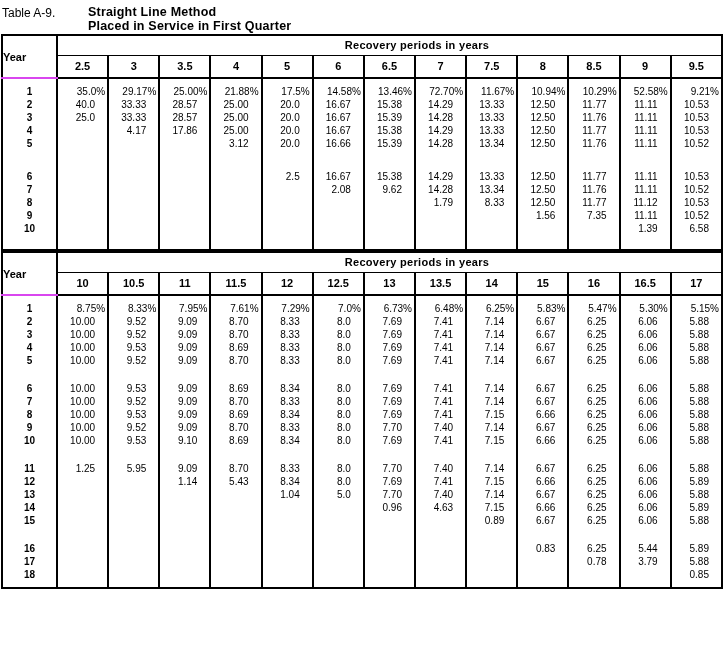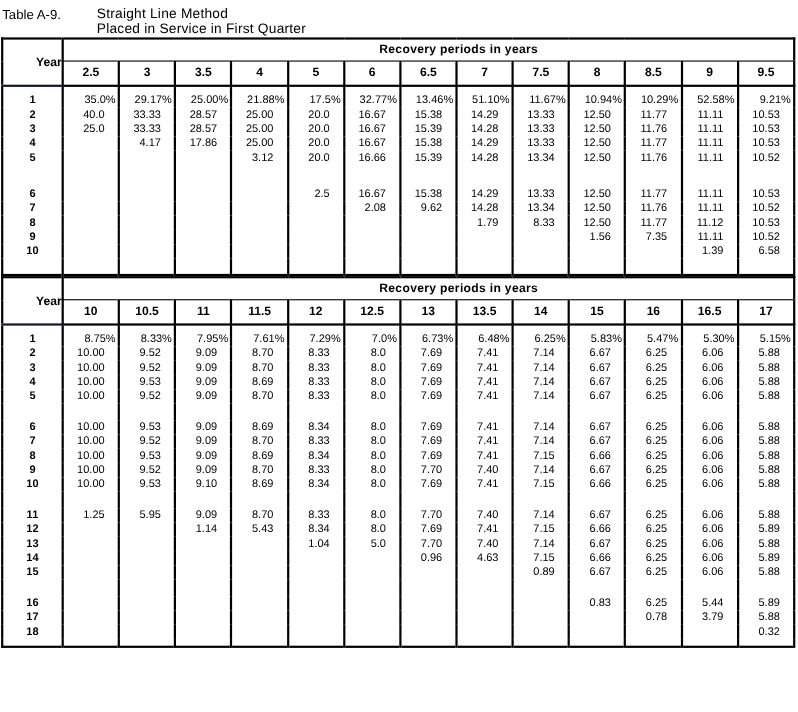--- a/index.html
+++ b/index.html
@@ -3,31 +3,31 @@
 <meta charset="utf-8">
 <style>
   html,body { margin:0; padding:0; background:#fff; }
   body {
     width:725px; height:647px; overflow:hidden;
     font-family:"Liberation Sans", sans-serif; color:#000;
     -webkit-font-smoothing:antialiased;
   }
   .caption { display:flex; padding:5px 0 0 2px; margin-bottom:1px; }
   .cap-label { font-size:12px; width:86px; flex:none; padding-top:1px; }
-  .cap-titles { font-weight:normal; font-size:12.5px; line-height:14px; letter-spacing:0.2px; }
+  .cap-titles { font-weight:bold; font-size:12.5px; line-height:14px; letter-spacing:0.2px; }
 
   table.a9 {
     border-collapse:collapse; table-layout:fixed;
     width:722px; margin-left:1px; border:2px solid #000;
   }
   .a9 col.cy { width:55px; }
   .a9 th, .a9 td { padding:0; }
   .a9 .yearhead {
-    border-right:2px solid #000; border-bottom:2px solid #0f172a;
-    font-weight:bold; font-size:11px; text-align:right;
+    border-right:2px solid #000; border-bottom:2px solid #d946ef;
+    font-weight:bold; font-size:11px; text-align:left;
   }
   .a9 .span {
     border-bottom:1px solid #000; font-weight:bold; font-size:11px;
     height:19px; line-height:19px; text-align:center; padding-left:55px;
     letter-spacing:0.3px;
   }
   .a9 tr.band2 th {
     border-right:2px solid #000; border-bottom:2px solid #000;
     font-weight:bold; font-size:11px; height:21px; line-height:21px; text-align:center;
   }
@@ -86,23 +86,23 @@
         </tr>
     </thead>
     <tbody>
         <tr class="first">
           <td class="yc">1</td>
           <td class="pct">35.0%</td>
           <td class="pct">29.17%</td>
           <td class="pct">25.00%</td>
           <td class="pct">21.88%</td>
           <td class="pct">17.5%</td>
-          <td class="pct">32.77%</td>
+          <td class="pct">14.58%</td>
           <td class="pct">13.46%</td>
-          <td class="pct">51.10%</td>
+          <td class="pct">72.70%</td>
           <td class="pct">11.67%</td>
           <td class="pct">10.94%</td>
           <td class="pct">10.29%</td>
           <td class="pct">52.58%</td>
           <td class="pct">9.21%</td>
         </tr>
         <tr>
           <td class="yc">2</td>
           <td>40.0</td>
           <td>33.33</td>
@@ -636,21 +636,21 @@
           <td></td>
           <td></td>
           <td></td>
           <td></td>
           <td></td>
           <td></td>
           <td></td>
           <td></td>
           <td></td>
           <td></td>
-          <td>0.32</td>
+          <td>0.85</td>
         </tr>
         <tr class="fill">
           <td class="yc"></td>
           <td></td>
           <td></td>
           <td></td>
           <td></td>
           <td></td>
           <td></td>
           <td></td>

